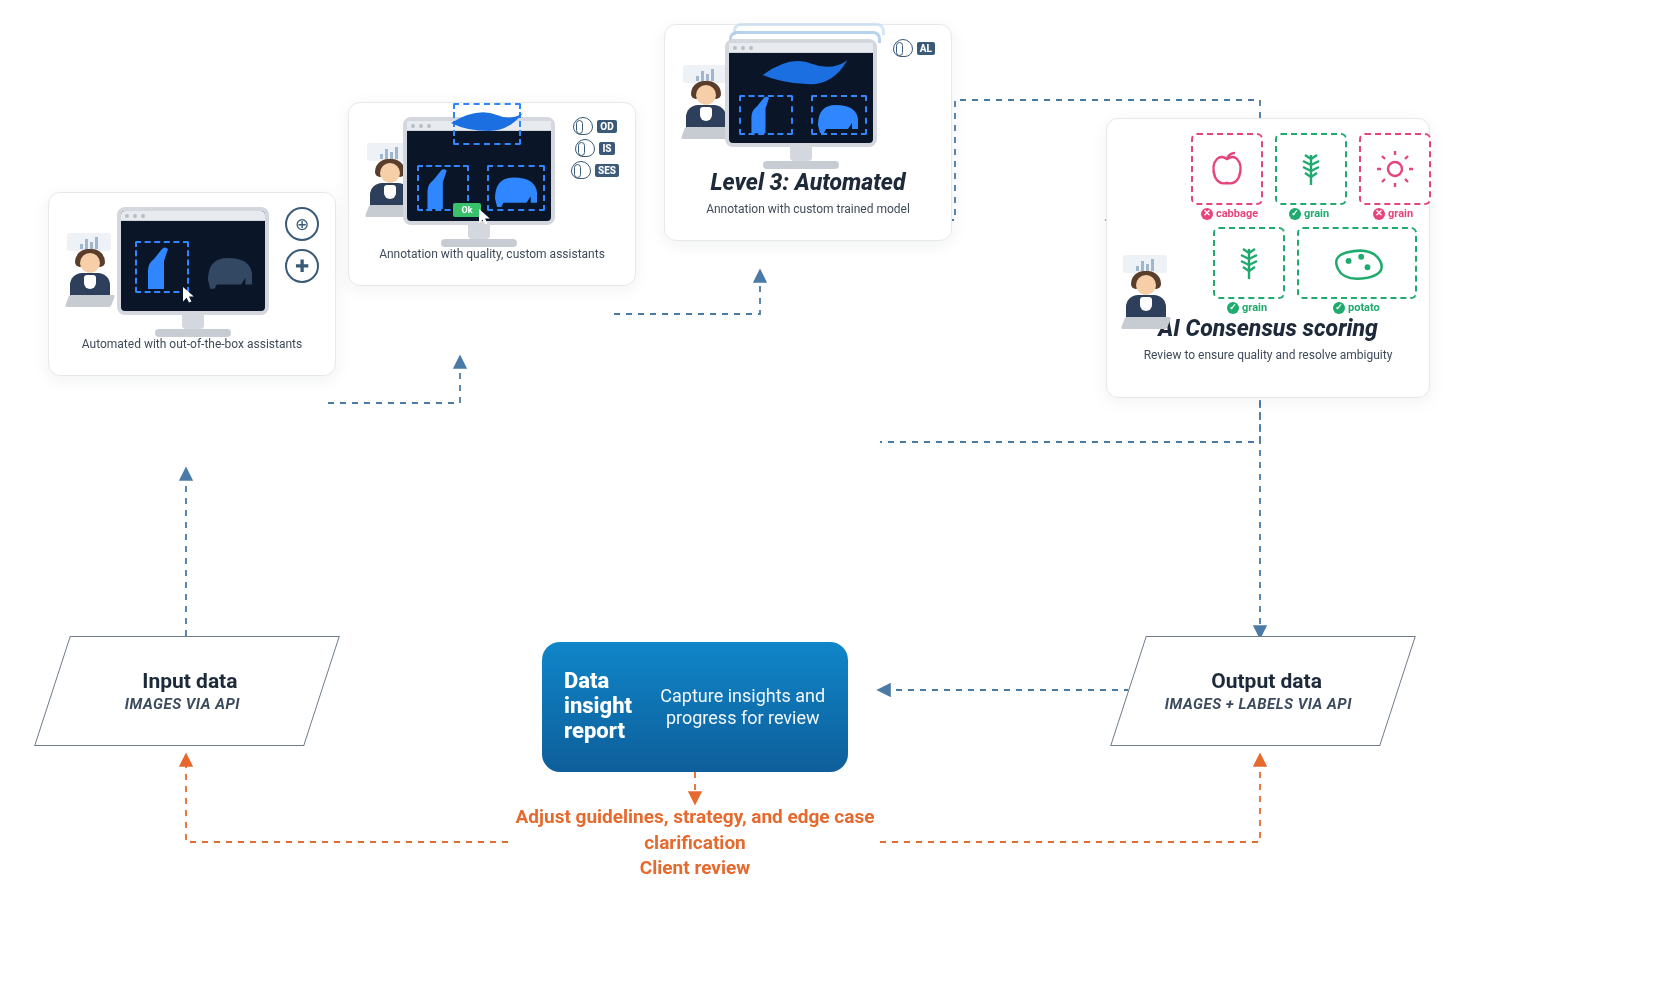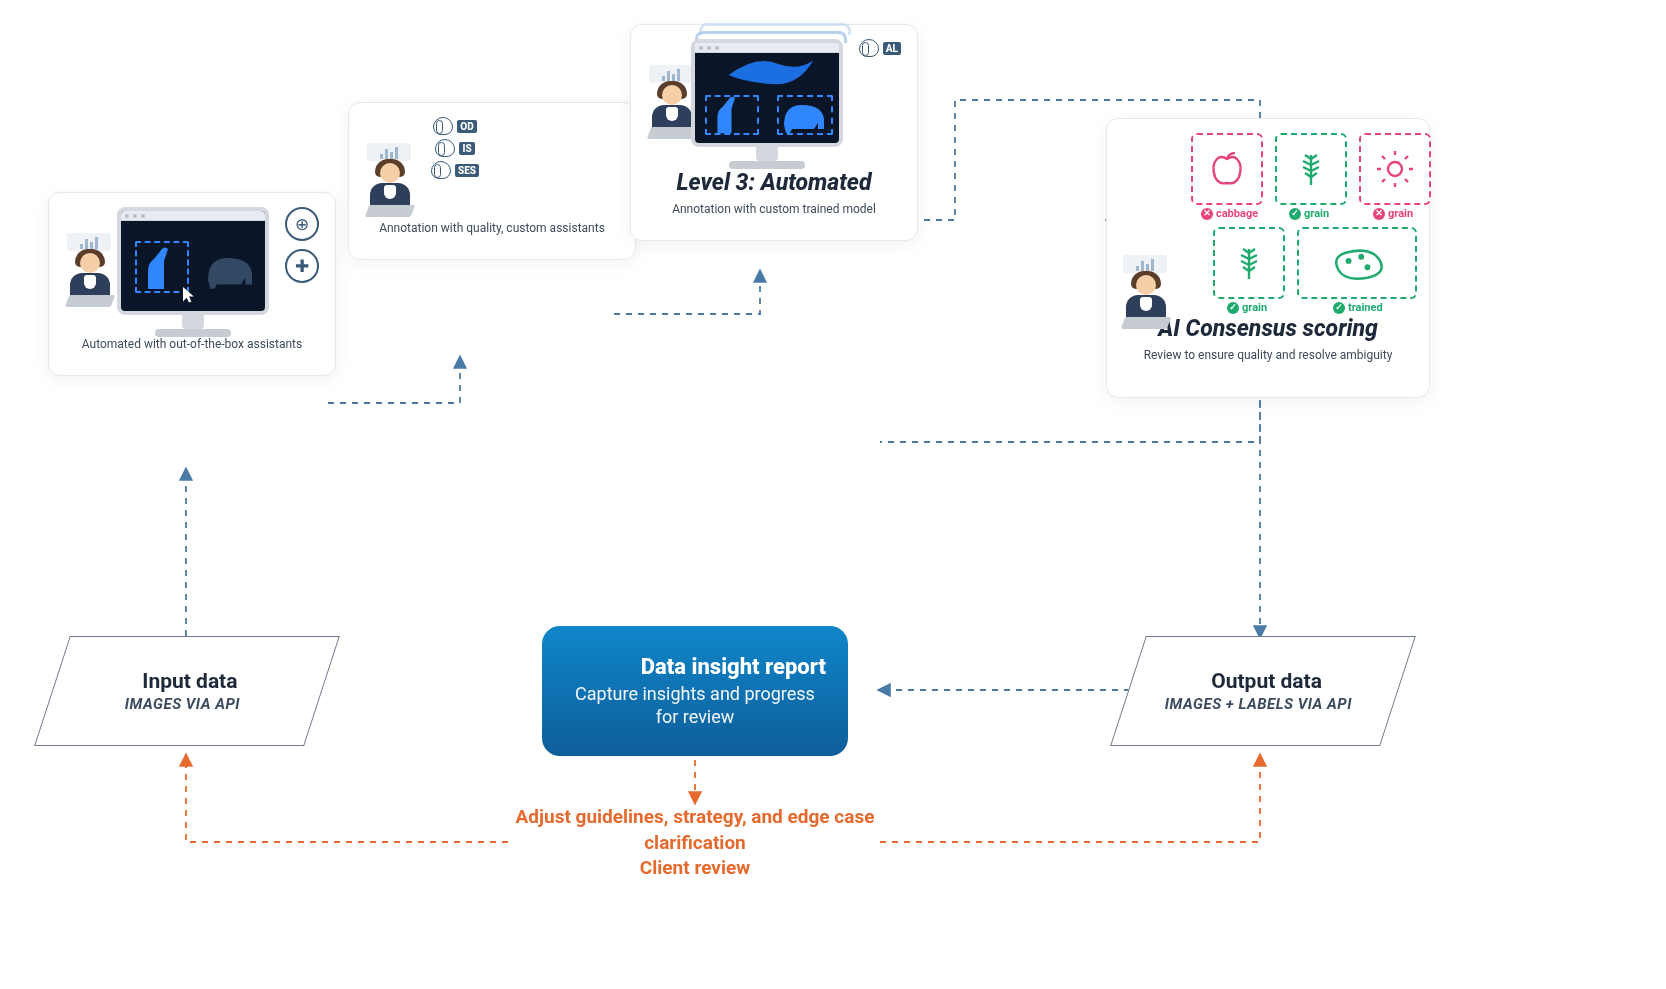--- a/index.html
+++ b/index.html
@@ -66,21 +66,21 @@
     background:#fff; border:1.6px solid #6f7b8a; transform:skewX(-18deg);
   }
   .para > * { transform:skewX(18deg); text-align:center; }
   .para .title { font-size:21px; font-weight:700; color:var(--dark); margin-bottom:2px; }
   .para .sub   { font-size:15px; font-weight:700; font-style:italic; letter-spacing:0.5px; color:#3b4a5d; line-height:1.2; }
 
   
   .pill {
     position:absolute; width:306px; height:130px; border-radius:18px;
     background:linear-gradient(180deg,#0f86c9 0%, #0e5e9a 100%);
-    color:#fff; display:flex; flex-direction:column; align-items:flex-end; justify-content:center; padding:0 22px;
+    color:#fff; display:flex; flex-direction:row; align-items:center; justify-content:center; padding:0 22px;margin-top:16px;
   }
   .pill .title { font-size:22px; font-weight:800; margin-bottom:4px; }
   .pill .sub   { font-size:18px; text-align:center; line-height:1.25; opacity:0.95; }
 
   .client {
     position:absolute; color:var(--orange); text-align:center; font-size:19px; font-weight:700; line-height:1.35;
   }
 
   
   .tile {
@@ -193,39 +193,67 @@
             <i></i>
             <i></i>
             <i></i>
             <i></i>
           </div>
           <div class="hair"></div>
           <div class="head"></div>
           <div class="body"></div>
           <div class="lap"></div>
     </div>
+    <div class="monitor-wrap">
+      <div class="monitor" style="overflow:visible;">
+        <div class="hdr">
+              <i></i>
+              <i></i>
+              <i></i>
+            </div>
+
+        <div class="box-dashed" style="left:46px; top:-18px; width:68px; height:42px;"></div>
+        <svg viewBox="0 0 80 40" style="position:absolute; left:40px; top:-24px; width:80px; height:48px;">
+          <path d="M4 22 Q30 6 50 14 Q64 20 76 12 Q62 30 42 30 Q20 30 4 22 Z" fill="#1c6fe0"></path>
+        </svg>
+        <div class="box-dashed" style="left:10px; top:44px; width:52px; height:46px;"></div>
+        <div class="box-dashed" style="left:80px; top:44px; width:58px; height:46px;"></div>
+        <svg viewBox="0 0 40 50" style="position:absolute; left:12px; top:42px; width:40px; height:48px;">
+              <path d="M8 48 L8 30 Q8 22 14 18 L22 8 Q25 5 28 8 L26 14 L24 20 L24 48 Z" fill="#2f86ff"></path>
+            </svg>
+        <svg viewBox="0 0 48 40" style="position:absolute; left:82px; top:46px; width:54px; height:42px;">
+              <path d="M4 30 Q4 10 22 10 Q42 10 44 24 L44 34 L38 34 L38 28 L34 34 L12 34 L10 38 L6 38 Z" fill="#2f86ff"></path>
+            </svg>
+        <div style="position:absolute; left:46px; top:82px; width:28px; height:14px; background:#38c06b; border-radius:2px; color:#fff; font-size:9px; font-weight:700; display:flex; align-items:center; justify-content:center;">Ok</div>
+        <svg viewBox="0 0 10 14" style="position:absolute; left:72px; top:88px; width:12px;">
+              <path d="M0 0 L0 12 L3 9 L5 13 L7 12 L5 8 L9 8 Z" fill="#fff"></path>
+            </svg>
+      </div>
+      <div class="stand"></div>
+          <div class="base"></div>
+    </div>
     <div class="side-icons">
       <div class="chip">
             <div class="brain"></div>
             <span>OD</span>
           </div>
       <div class="chip">
             <div class="brain"></div>
             <span>IS</span>
           </div>
       <div class="chip">
             <div class="brain"></div>
             <span>SES</span>
           </div>
     </div>
   </div>
   <p class="txtcenter">Annotation with quality, custom assistants</p>
 </div>
 
-<div class="card" style="left:630px; top:24px; width:288px;">
+<div class="card" style="left:664px; top:24px; width:288px;">
   <div class="monitor-row">
     <div class="person">
       <div class="bar">
             <i></i>
             <i></i>
             <i></i>
             <i></i>
           </div>
           <div class="hair"></div>
           <div class="head"></div>
@@ -335,21 +363,21 @@
     <div class="tile green" style="left:174px; top:94px; width:120px;">
       <svg viewBox="0 0 60 40" width="70" height="42" fill="none" stroke="#1faa6e" stroke-width="2.4">
         <path d="M12 26 Q6 14 20 10 Q44 4 52 18 Q58 30 40 34 Q18 38 12 26 Z"></path>
         <circle cx="22" cy="18" r="1.6" fill="#1faa6e"></circle>
             <circle cx="34" cy="14" r="1.6" fill="#1faa6e"></circle>
             <circle cx="40" cy="24" r="1.6" fill="#1faa6e"></circle>
       </svg>
     </div>
     <div class="tlabel green" style="left:210px; top:168px;">
           <span class="badge yes">✓</span>
-          <span>trained</span>
+          <span>potato</span>
         </div>
   </div>
   <h3 class="txtcenter">AI Consensus scoring</h3>
   <p class="txtcenter">Review to ensure quality and resolve ambiguity</p>
 </div>
 
 <div class="para" style="left:52px; top:636px;">
   <div class="title">Input data</div>
   <div class="sub">IMAGES VIA API</div>
 </div>

